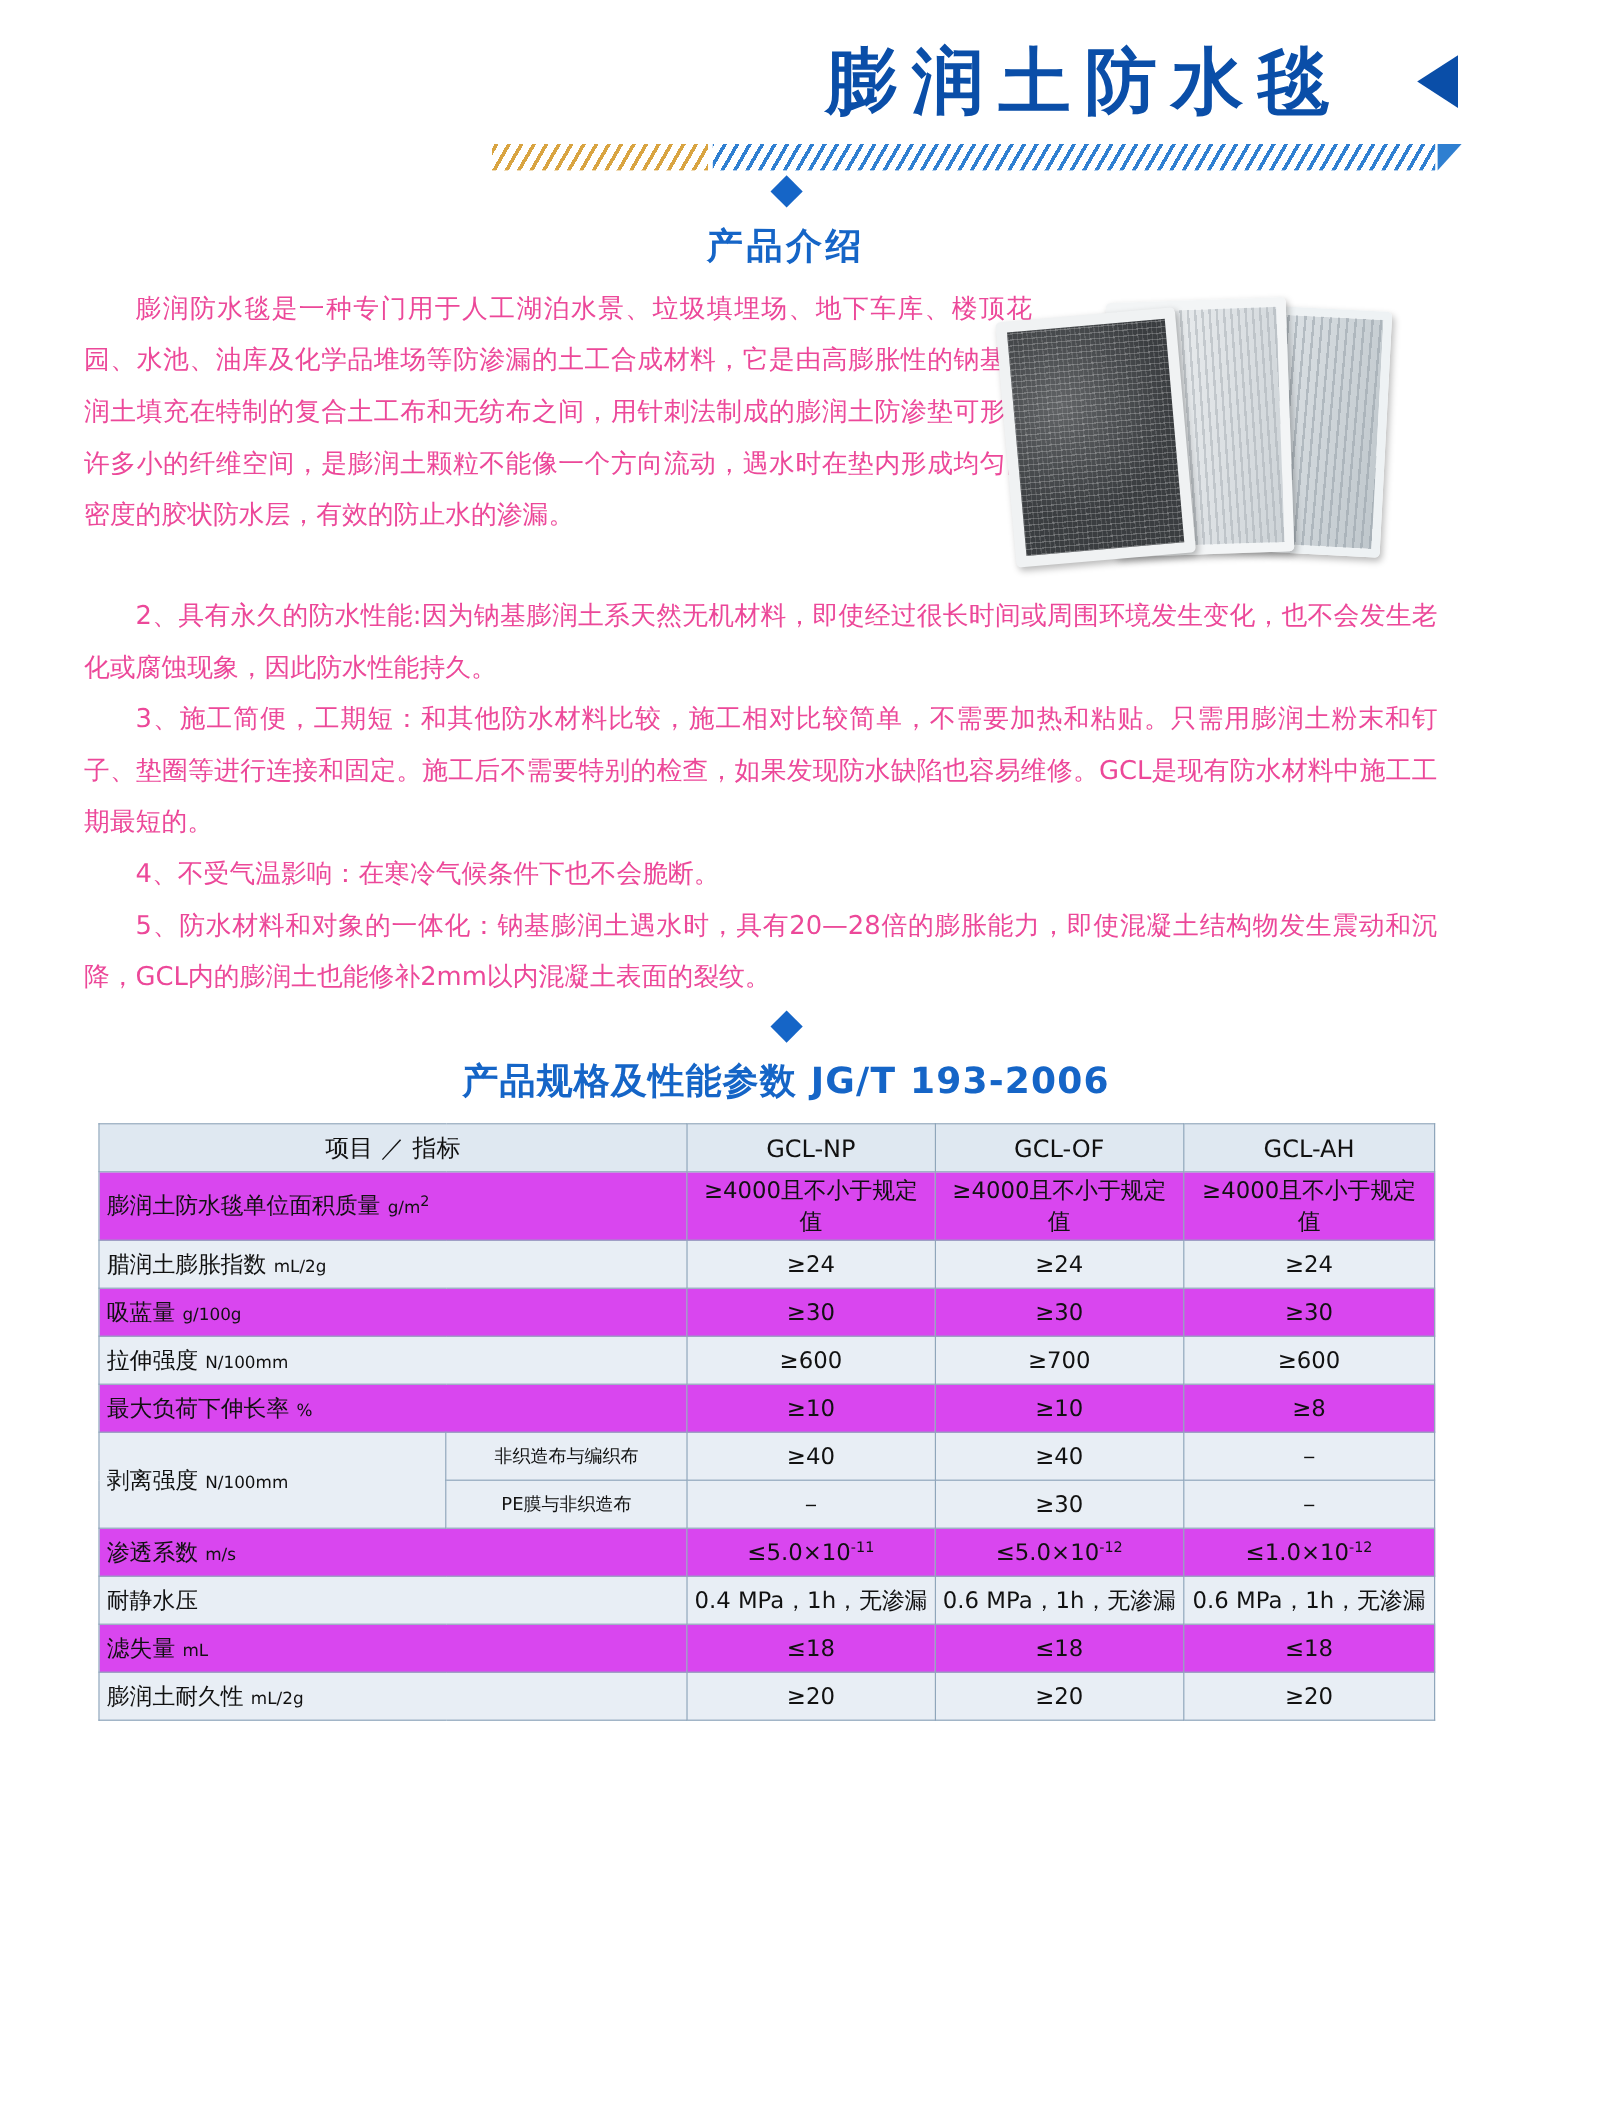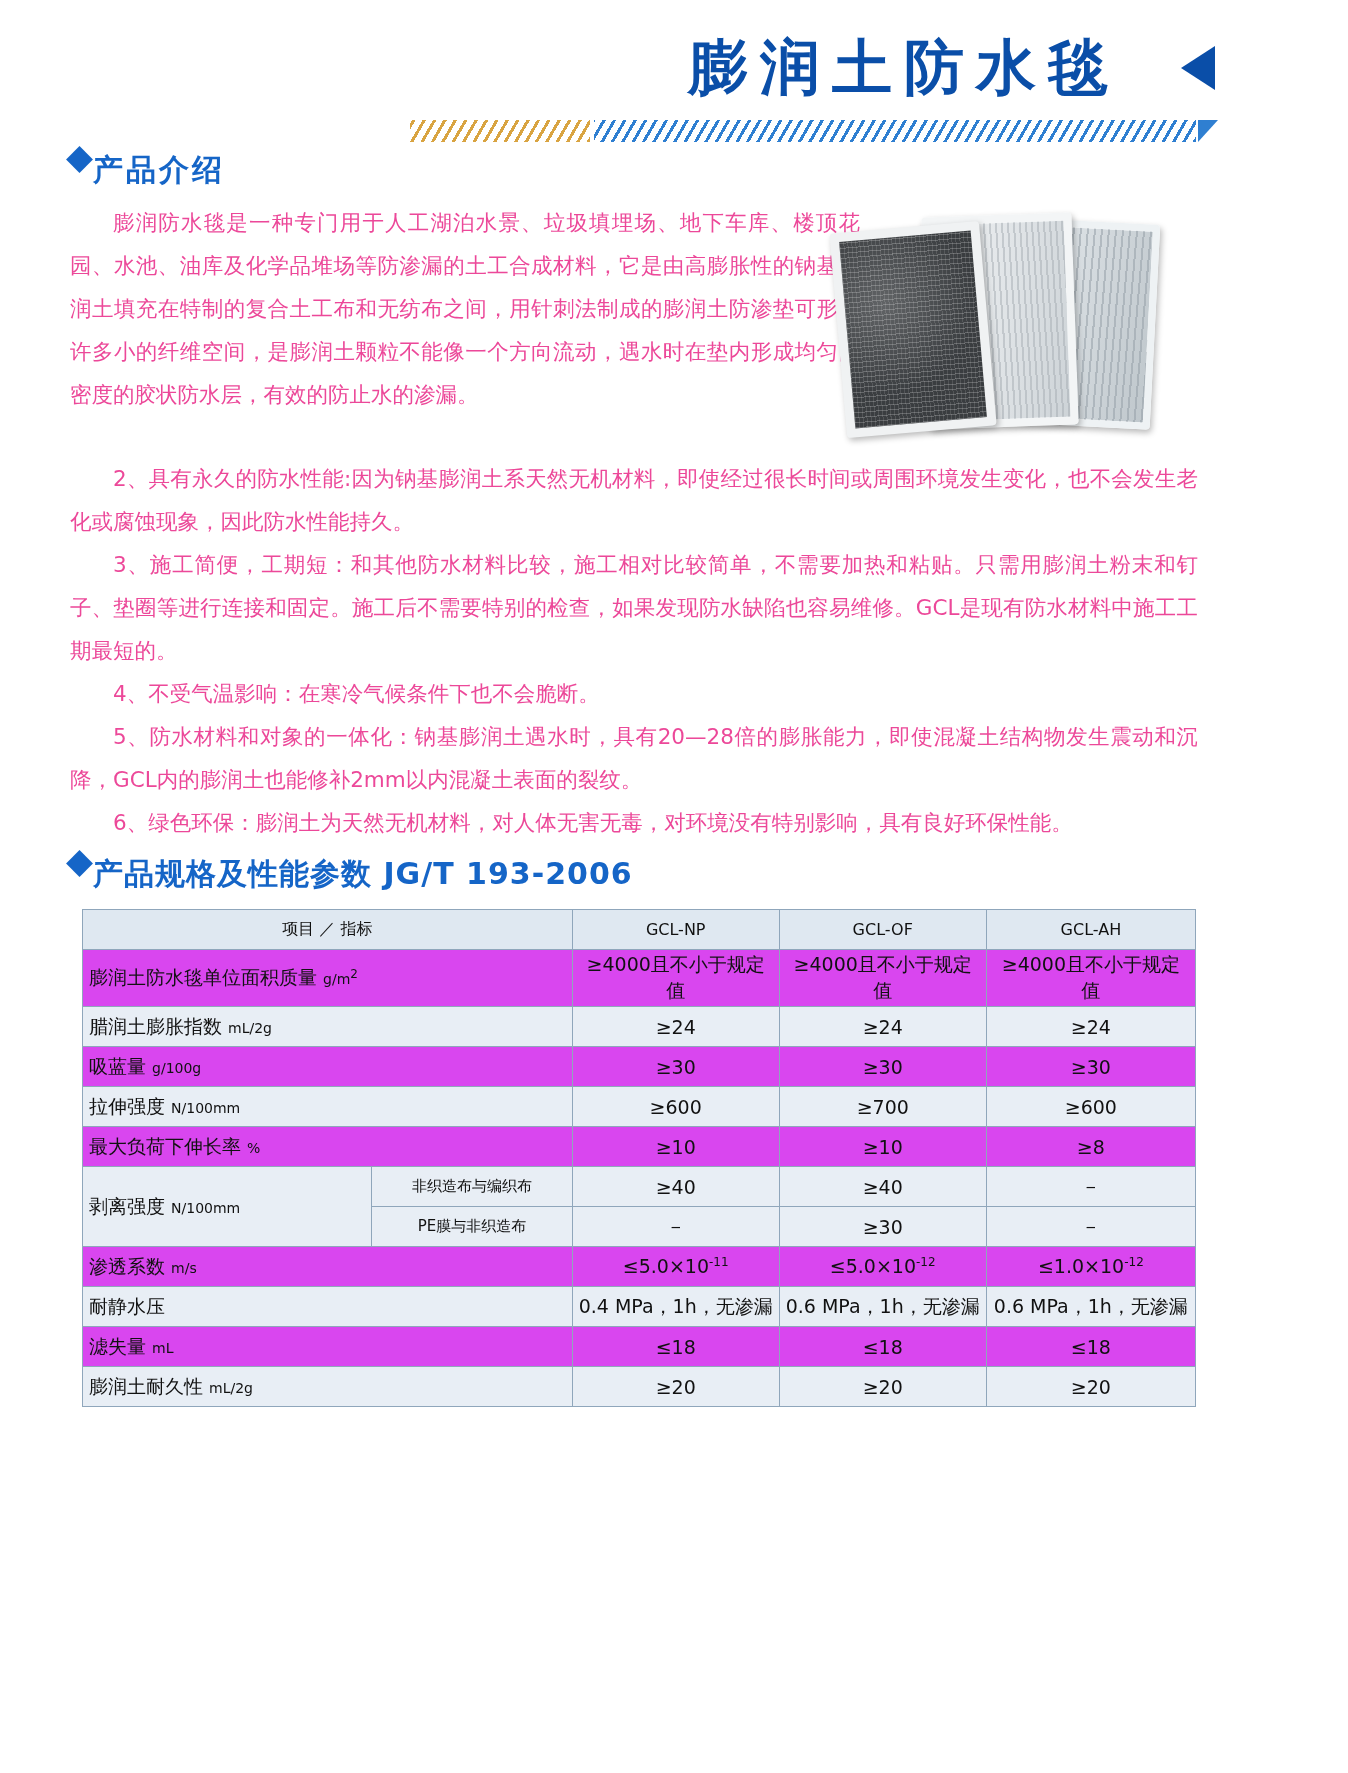--- a/index.html
+++ b/index.html
@@ -73,23 +73,24 @@
     top: 0;
     width: 0;
     height: 0;
     border-top: 22px solid #2f7fd1;
     border-right: 20px solid transparent;
   }
 
   
   .section-head {
     display: flex;
-    align-items: flex-start;
-    gap: 4px;
+    align-items: center;
+    gap: 16px;
     margin: 0 0 6px 70px;
+    flex-direction: column;
   }
   .diamond {
     width: 19px;
     height: 19px;
     background: #1565c7;
     transform: rotate(45deg);
     flex: 0 0 auto;
   }
   .section-title {
     font-size: 30px;
@@ -197,21 +198,21 @@
     height: 40px;
     padding: 2px 6px;
     box-sizing: border-box;
     font-weight: normal;
     color: #111;
   }
   .row-alt td { background: #e8eef5; margin-left: 44px; }
   .row-plain td { background: #d946ef; }
   .c-item { text-align: left; padding-left: 16px; }
   .c-val { text-align: center; }
-  .hdr td { background: #dfe8f1; text-align: center; font-size: 16px; }
+  .hdr td { background: #dfe8f1; text-align: center; font-size: 20px; }
   .sub { font-size: 14px; }
   .sup { font-size: 12px; vertical-align: super; }
   .small-label { font-size: 15px; text-align: center; }
   .peel-label { text-align: left; padding-left: 16px; vertical-align: middle; }
 </style>
 </head>
 <body>
 
 <div class="page">
 
@@ -238,21 +239,20 @@
       <div class="sheet sheet-front"></div>
     </div>
   </div>
 
 
   <div class="features">
     <p class="para">2、具有永久的防水性能:因为钠基膨润土系天然无机材料，即使经过很长时间或周围环境发生变化，也不会发生老化或腐蚀现象，因此防水性能持久。</p>
     <p class="para">3、施工简便，工期短：和其他防水材料比较，施工相对比较简单，不需要加热和粘贴。只需用膨润土粉末和钉子、垫圈等进行连接和固定。施工后不需要特别的检查，如果发现防水缺陷也容易维修。GCL是现有防水材料中施工工期最短的。</p>
     <p class="para">4、不受气温影响：在寒冷气候条件下也不会脆断。</p>
     <p class="para">5、防水材料和对象的一体化：钠基膨润土遇水时，具有20—28倍的膨胀能力，即使混凝土结构物发生震动和沉降，GCL内的膨润土也能修补2mm以内混凝土表面的裂纹。</p>
-    <p class="para">6、绿色环保：膨润土为天然无机材料，对人体无害无毒，对环境没有特别影响，具有良好环保性能。</p>
   </div>
 
   <div class="section-head" style="margin-top:10px;">
     <span class="diamond"></span>
     <span class="section-title with-code">产品规格及性能参数 JG/T 193-2006</span>
   </div>
 
   <div class="spec-wrap">
     <table class="spec">
       <colgroup>

